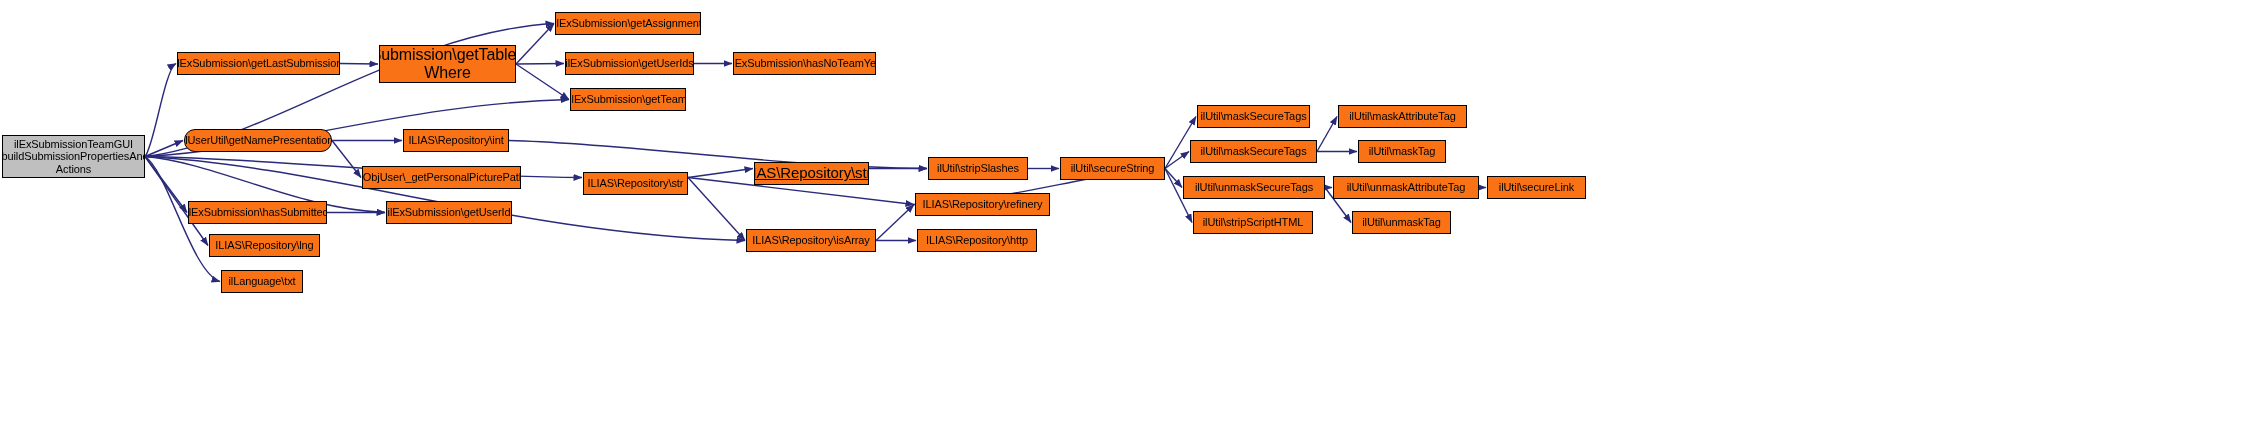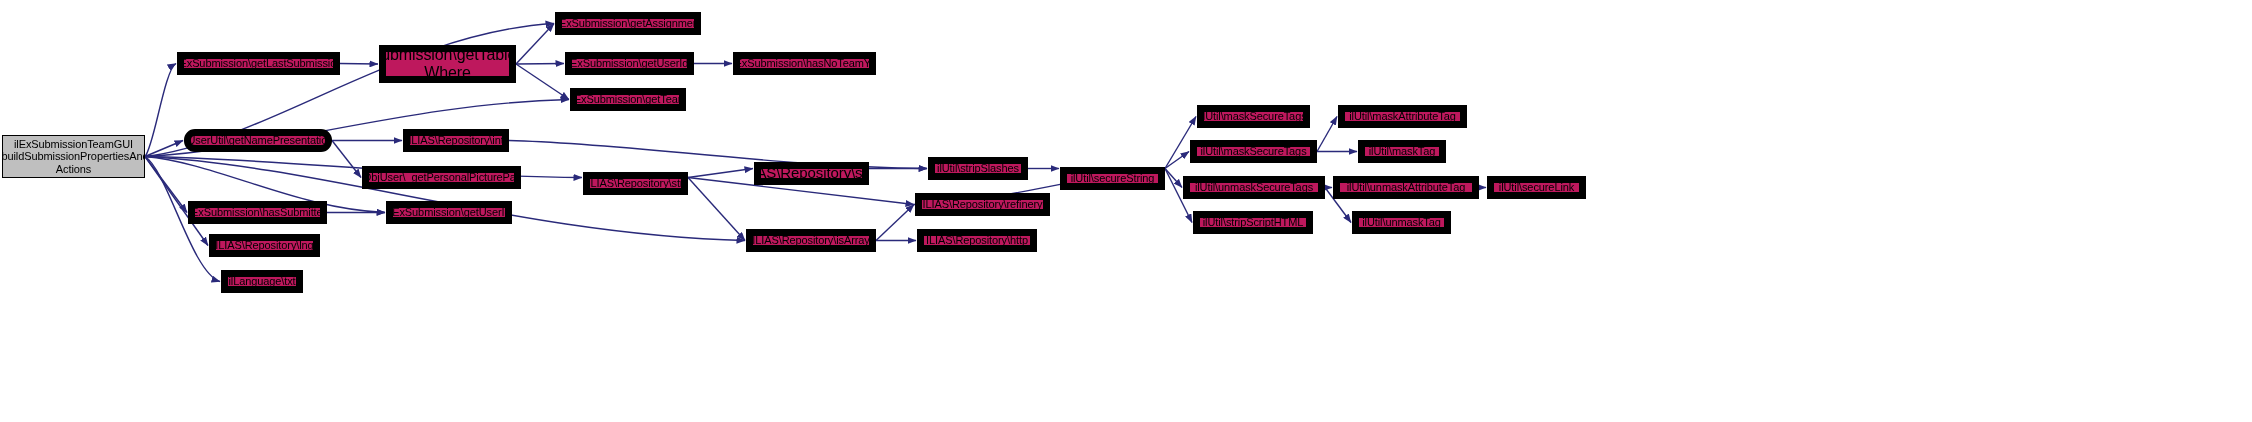--- a/index.html
+++ b/index.html
@@ -22,22 +22,22 @@
     position: absolute;
     left: 0;
     top: 0;
     width: 2252px;
     height: 422px;
     pointer-events: none;
   }
   .node {
     position: absolute;
     box-sizing: border-box;
-    border: 7px solid #000000;
-    background: #be185d;
+    border: 1px solid #000000;
+    background: #f97316;
     color: #000000;
     display: flex;
     align-items: center;
     justify-content: center;
     text-align: center;
     line-height: 1.12;
     letter-spacing: -0.1px;
     white-space: pre-line;
     padding: 0 3px;
     overflow: hidden;
@@ -113,21 +113,21 @@
       <div class="node" style="left: 188px; top: 201px; width: 139px; height: 23px; font-size: 11px;">ilExSubmission\hasSubmitted</div>
       <div class="node" style="left: 386px; top: 201px; width: 126px; height: 23px; font-size: 11px;">ilExSubmission\getUserId</div>
       <div class="node" style="left: 209px; top: 234px; width: 111px; height: 23px; font-size: 11px;">ILIAS\Repository\lng</div>
       <div class="node" style="left: 221px; top: 270px; width: 82px; height: 23px; font-size: 11px;">ilLanguage\txt</div>
       <div class="node" style="left: 583px; top: 166px; width: 105px; height: 23px; font-size: 11px; margin-top: 6px;">ILIAS\Repository\str</div>
       <div class="node" style="left: 754px; top: 162px; width: 115px; height: 23px; font-size: 15px; text-decoration: underline;">ILIAS\Repository\strip</div>
       <div class="node" style="left: 915px; top: 193px; width: 135px; height: 23px; font-size: 11px;">ILIAS\Repository\refinery</div>
       <div class="node" style="left: 746px; top: 229px; width: 130px; height: 23px; font-size: 11px;">ILIAS\Repository\isArray</div>
       <div class="node" style="left: 917px; top: 229px; width: 120px; height: 23px; font-size: 11px;">ILIAS\Repository\http</div>
       <div class="node" style="left: 928px; top: 157px; width: 100px; height: 23px; font-size: 11px;">ilUtil\stripSlashes</div>
-      <div class="node" style="left: 1060px; top: 167px; width: 105px; height: 23px; font-size: 11px;">ilUtil\secureString</div>
+      <div class="node" style="left: 1060px; top: 157px; width: 105px; height: 23px; font-size: 11px;">ilUtil\secureString</div>
       <div class="node" style="left: 1197px; top: 105px; width: 113px; height: 23px; font-size: 11px;">ilUtil\maskSecureTags</div>
       <div class="node" style="left: 1190px; top: 140px; width: 127px; height: 23px; font-size: 11px;">ilUtil\maskSecureTags</div>
       <div class="node" style="left: 1183px; top: 176px; width: 142px; height: 23px; font-size: 11px;">ilUtil\unmaskSecureTags</div>
       <div class="node" style="left: 1193px; top: 211px; width: 120px; height: 23px; font-size: 11px;">ilUtil\stripScriptHTML</div>
       <div class="node" style="left: 1338px; top: 105px; width: 129px; height: 23px; font-size: 11px;">ilUtil\maskAttributeTag</div>
       <div class="node" style="left: 1358px; top: 140px; width: 88px; height: 23px; font-size: 11px;">ilUtil\maskTag</div>
       <div class="node" style="left: 1333px; top: 176px; width: 146px; height: 23px; font-size: 11px;">ilUtil\unmaskAttributeTag</div>
       <div class="node" style="left: 1352px; top: 211px; width: 99px; height: 23px; font-size: 11px;">ilUtil\unmaskTag</div>
       <div class="node" style="left: 1487px; top: 176px; width: 99px; height: 23px; font-size: 11px;">ilUtil\secureLink</div>
     </div>

